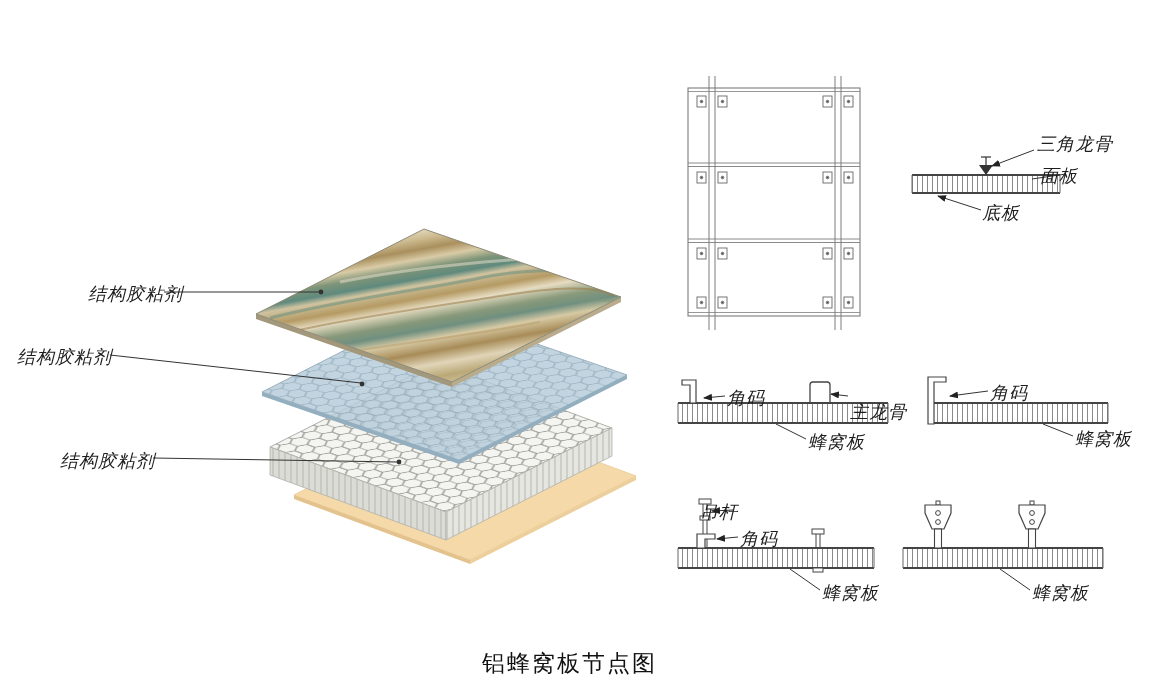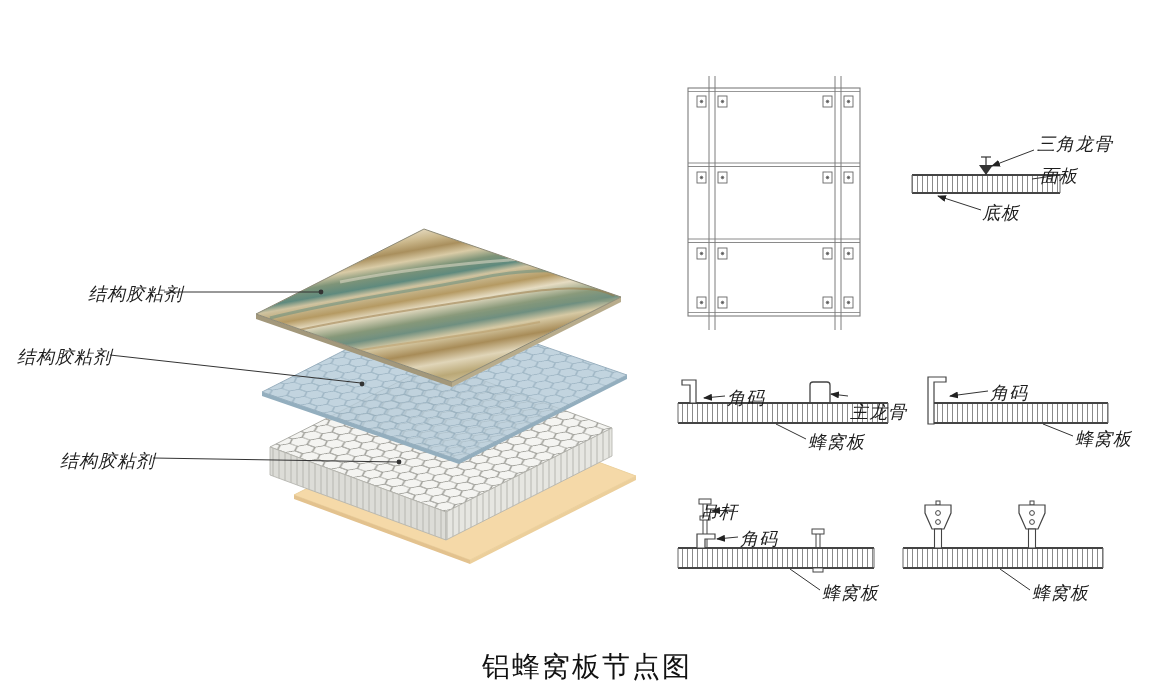--- a/index.html
+++ b/index.html
@@ -1,20 +1,20 @@
 <!DOCTYPE html>
 <html><head>
 <meta charset="utf-8">
 <style>
   html,body{margin:0;padding:0;background:#ffffff;}
   body{font-family:"Liberation Sans","DejaVu Sans",sans-serif;}
   .canvas{position:relative;width:1160px;height:700px;background:#ffffff;overflow:hidden;}
   svg.scene{position:absolute;left:0;top:0;display:block;}
   .lbl{position:absolute;font-size:18px;color:#1d1d1d;white-space:nowrap;letter-spacing:1px;font-style:italic;}
-  .title{position:absolute;font-size:28px;color:#111;letter-spacing:2px;}
+  .title{position:absolute;font-size:23px;color:#111;letter-spacing:2px;}
 </style>
 </head>
 <body>
 
 <div class="canvas">
 
 <svg class="scene" width="1160" height="700" viewBox="0 0 1160 700">
   <defs>
     <linearGradient id="marbleGrad" gradientUnits="userSpaceOnUse" x1="424" y1="229" x2="452" y2="387">
       <stop offset="0" stop-color="#e3d7bb"></stop>

